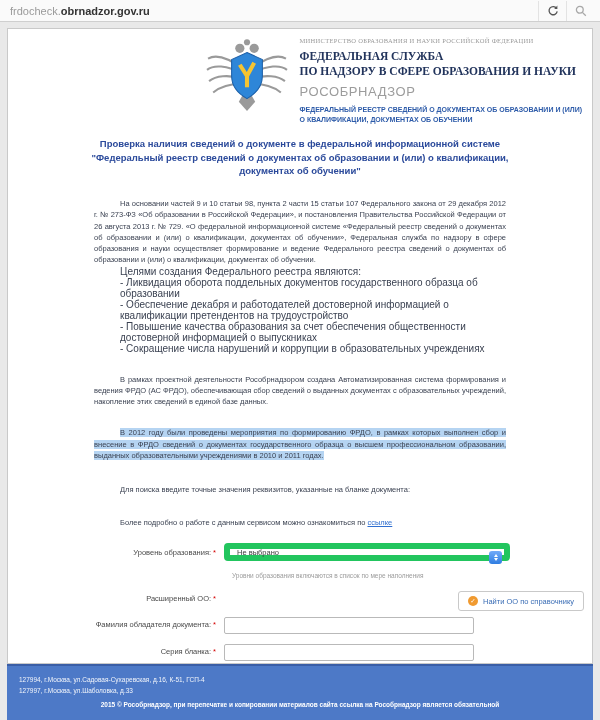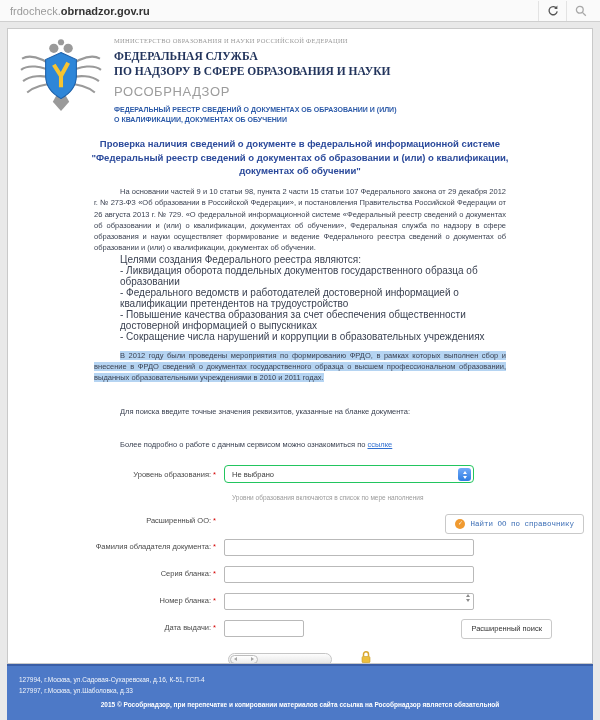--- a/index.html
+++ b/index.html
@@ -12,51 +12,51 @@
   .url-text { flex:1; font-size:11px; color:#9a9a9a; }
   .url-text .domain { color:#333; font-weight:bold; }
   .bbtn { width:28px; height:20px; display:flex; align-items:center; justify-content:center;
     border-left:1px solid #e3e3e3; cursor:pointer; }
 
   
   .viewport { padding:6px 7px 0; height:698px; }
   .card { background:#fff; border:1px solid #c9c9c9; height:636px; overflow:hidden; }
 
   
-  .hdr { display:flex; padding:7px 10px 2px 12px; }
+  .hdr { display:flex; padding:7px 10px 2px 12px;justify-content:flex-end; }
   .logo { width:82px; flex-shrink:0; }
   .hdr-text { margin-left:12px; padding-top:1px; }
   .ministry { font-family:"Liberation Serif", serif; font-size:6.5px; color:#9a9a9a; letter-spacing:.3px; }
   .agency { font-family:"Liberation Serif", serif; font-size:11.5px; font-weight:bold;
     color:#22345c; line-height:1.3; margin-top:5px; }
   .shortname { font-size:13px; color:#9c9c9c; margin-top:5px; letter-spacing:.6px; }
   .registry { font-size:7px; font-weight:bold; color:#2d5ba9; margin-top:6px; line-height:1.5; }
 
   
   .title { font-size:9.5px; font-weight:bold; color:#2b4a9b; text-align:center;
     margin:9px 80px 0; line-height:1.45; }
   .content { padding:0 86px; }
   p.body { font-size:7.5px; color:#3b4252; text-align:justify; line-height:1.5;
-    margin-top:8px; text-indent:26px; }
+    margin-top:20px; text-indent:26px; }
   .goal { font-size:10px; color:#3b4252; margin-top:0; padding-left:26px; }
   .hl { background:#b5d4f2; }
   .line { font-size:7.5px; color:#3b4252; margin-top:24px; text-indent:26px; }
   .line a { color:#2f6ed0; text-decoration:underline; cursor:pointer; }
 
   
   .form { margin-top:16px; }
   .frow { display:flex; align-items:center; margin-top:7px; position:relative;
     padding-left:86px; min-height:18px; }
   .flabel { width:122px; text-align:right; font-size:7.5px; color:#4a4a4a; flex-shrink:0; }
   .req { color:#d40000; margin-left:2px; font-size:7.5px; }
   .fctrl { margin-left:8px; position:relative; }
   input.txt { width:250px; height:17px; border:1px solid #b9b9b9; border-radius:2px;
     font-size:8px; padding:0 4px; background:#fff; font-family:"Liberation Sans",sans-serif; }
   input.txt.short { width:80px; }
-  .sel { width:250px; height:18px; border:1px solid #22c55e; border-radius:4px;
+  .sel { width:286px; height:18px; border:6px solid #22c55e; border-radius:4px;
     background:#fff; display:flex; align-items:center; padding-left:7px;
     font-size:7.5px; color:#3a3a3a; position:relative; cursor:pointer; }
   .spin { position:absolute; right:2px; top:2px; width:13px; height:13px;
     background:linear-gradient(#71aaf9,#2f7de1); border-radius:3px;
     display:flex; flex-direction:column; align-items:center; justify-content:center; }
   .tri-up-w { width:0; height:0; border-left:2.5px solid transparent; border-right:2.5px solid transparent;
     border-bottom:3px solid #fff; margin-bottom:1.5px; }
   .tri-dn-w { width:0; height:0; border-left:2.5px solid transparent; border-right:2.5px solid transparent;
     border-top:3px solid #fff; }
   .numspin { position:absolute; right:4px; top:3.5px; display:flex; flex-direction:column;
@@ -66,21 +66,21 @@
   .tri-dn-g { width:0; height:0; border-left:2.5px solid transparent; border-right:2.5px solid transparent;
     border-top:3px solid #8b8b8b; }
   .hint-row { padding-left:224px; margin-top:3px; }
   .hint { font-size:6.5px; color:#9b9b9b; }
   .abs-right { position:absolute; right:8px; top:0; }
   .abs-right2 { position:absolute; right:40px; top:0; }
 
   .btn { background:#fff; border:1px solid #c9c9c9; border-radius:3px; height:20px;
     display:inline-flex; align-items:center; gap:5px; padding:0 9px; font-size:7.5px;
     color:#333; cursor:pointer; white-space:nowrap; }
-  .btn.blue-text { color:#3a6db5;font-family:Liberation Mono, monospace; }
+  .btn.blue-text { color:#3a6db5; }
   .oicon { width:10px; height:10px; border-radius:50%; background:#f09a30; color:#fff;
     font-size:6.5px; line-height:10px; display:flex; align-items:center; justify-content:center;
     flex-shrink:0; }
 
   
   .slider-wrap { display:flex; align-items:center; justify-content:center; margin-top:13px; }
   .slider-track { width:104px; height:13px; border:1px solid #c5c5c5; border-radius:7px;
     background:linear-gradient(#fdfdfd,#e2e2e2); position:relative; cursor:pointer; }
   .slider-handle { position:absolute; left:1px; top:1px; width:28px; height:9px;
     background:linear-gradient(#ffffff,#ededed); border:1px solid #bdbdbd; border-radius:5px;
@@ -152,23 +152,24 @@
         </div>
       </div>
     </div>
 
     <div class="title">Проверка наличия сведений о документе в федеральной информационной системе "Федеральный реестр сведений о документах об образовании и (или) о квалификации, документах об обучении"</div>
 
     <div class="content">
       <p class="body">На основании частей 9 и 10 статьи 98, пункта 2 части 15 статьи 107 Федерального закона от 29 декабря 2012 г. № 273-ФЗ «Об образовании в Российской Федерации», и постановления Правительства Российской Федерации от 26 августа 2013 г. № 729. «О федеральной информационной системе «Федеральный реестр сведений о документах об образовании и (или) о квалификации, документах об обучении», Федеральная служба по надзору в сфере образования и науки осуществляет формирование и ведение Федерального реестра сведений о документах об образовании и (или) о квалификации, документах об обучении.</p>
       <div class="goal" style="padding-left:0;text-indent:26px;">Целями создания Федерального реестра являются:</div>
       <div class="goal">- Ликвидация оборота поддельных документов государственного образца об образовании</div>
-      <div class="goal">- Федерального ведомств и работодателей достоверной информацией о квалификации претендентов на трудоустройство</div>
+      <div class="goal">- Обеспечение декабря и работодателей достоверной информацией о квалификации претендентов на трудоустройство</div>
       <div class="goal">- Повышение качества образования за счет обеспечения общественности достоверной информацией о выпускниках</div>
       <div class="goal">- Сокращение числа нарушений и коррупции в образовательных учреждениях</div>
+      <p class="body">В рамках проектной деятельности Рособрнадзором создана Автоматизированная система формирования и ведения ФРДО (АС ФРДО), обеспечивающая сбор сведений о выданных документах с образовательных учреждений, накопление этих сведений в единой базе данных.</p>
       <p class="body"><span class="hl">В 2012 году были проведены мероприятия по формированию ФРДО, в рамках которых выполнен сбор и внесение в ФРДО сведений о документах государственного образца о высшем профессиональном образовании, выданных образовательными учреждениями в 2010 и 2011 годах.</span></p>
       <div class="line">Для поиска введите точные значения реквизитов, указанные на бланке документа:</div>
       <div class="line"><span>Более подробно о работе с данным сервисом можно ознакомиться по</span> <a>ссылке</a></div>
     </div>
 
     <div class="form">
 
       <div class="frow">
         <div class="flabel"><span>Уровень образования:</span><span class="req">*</span></div>
         <div class="fctrl">

